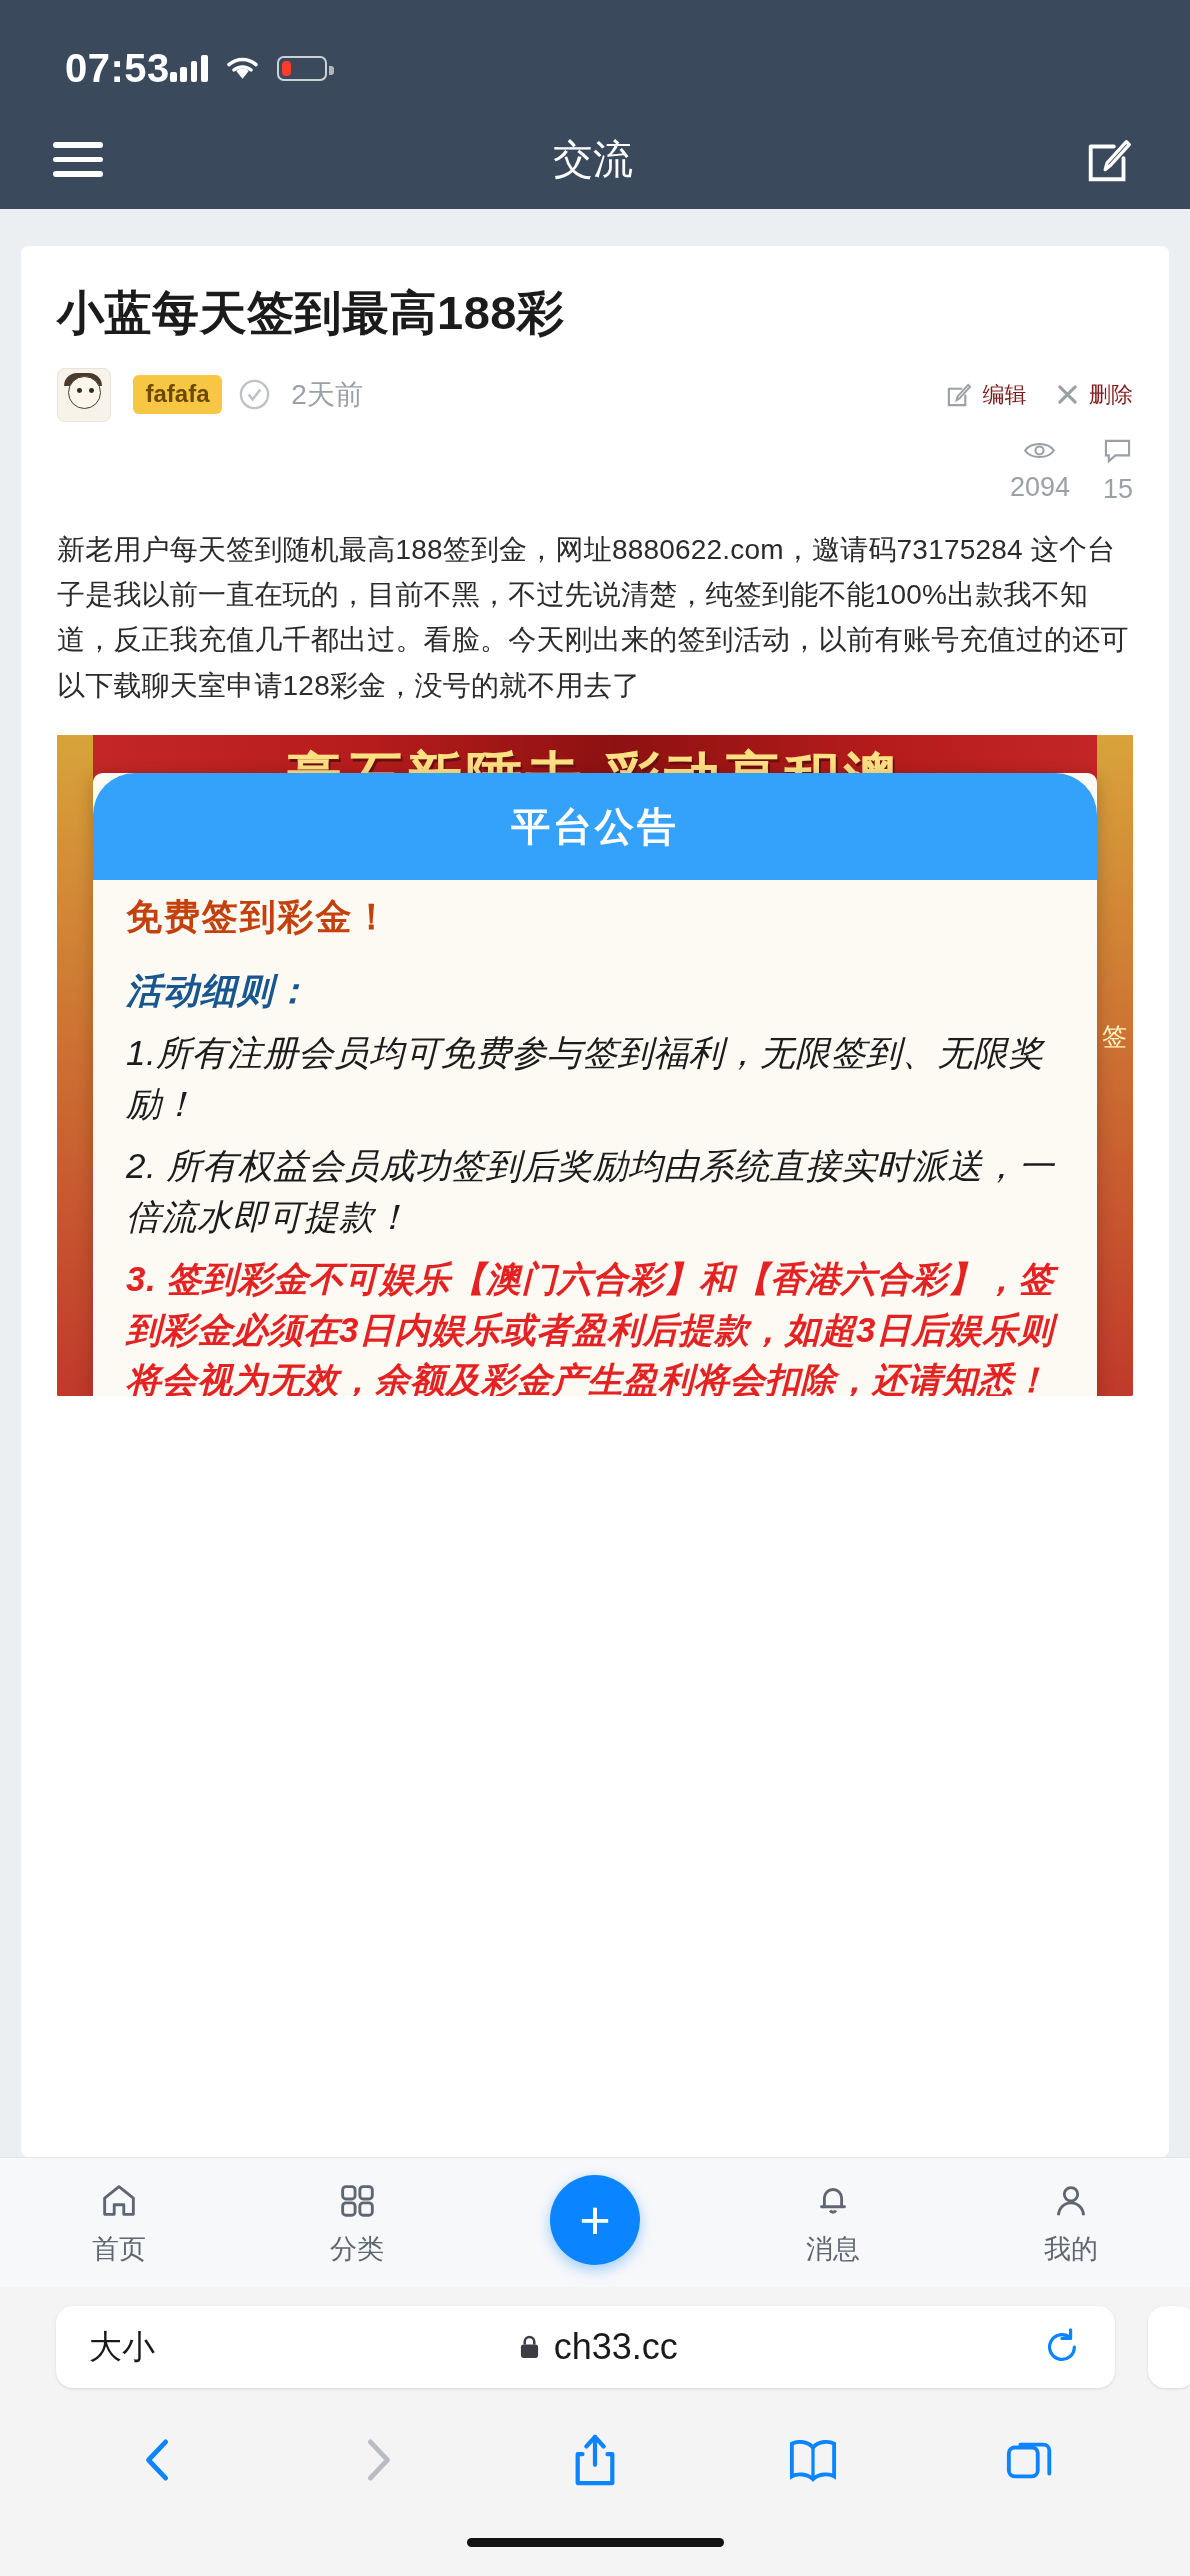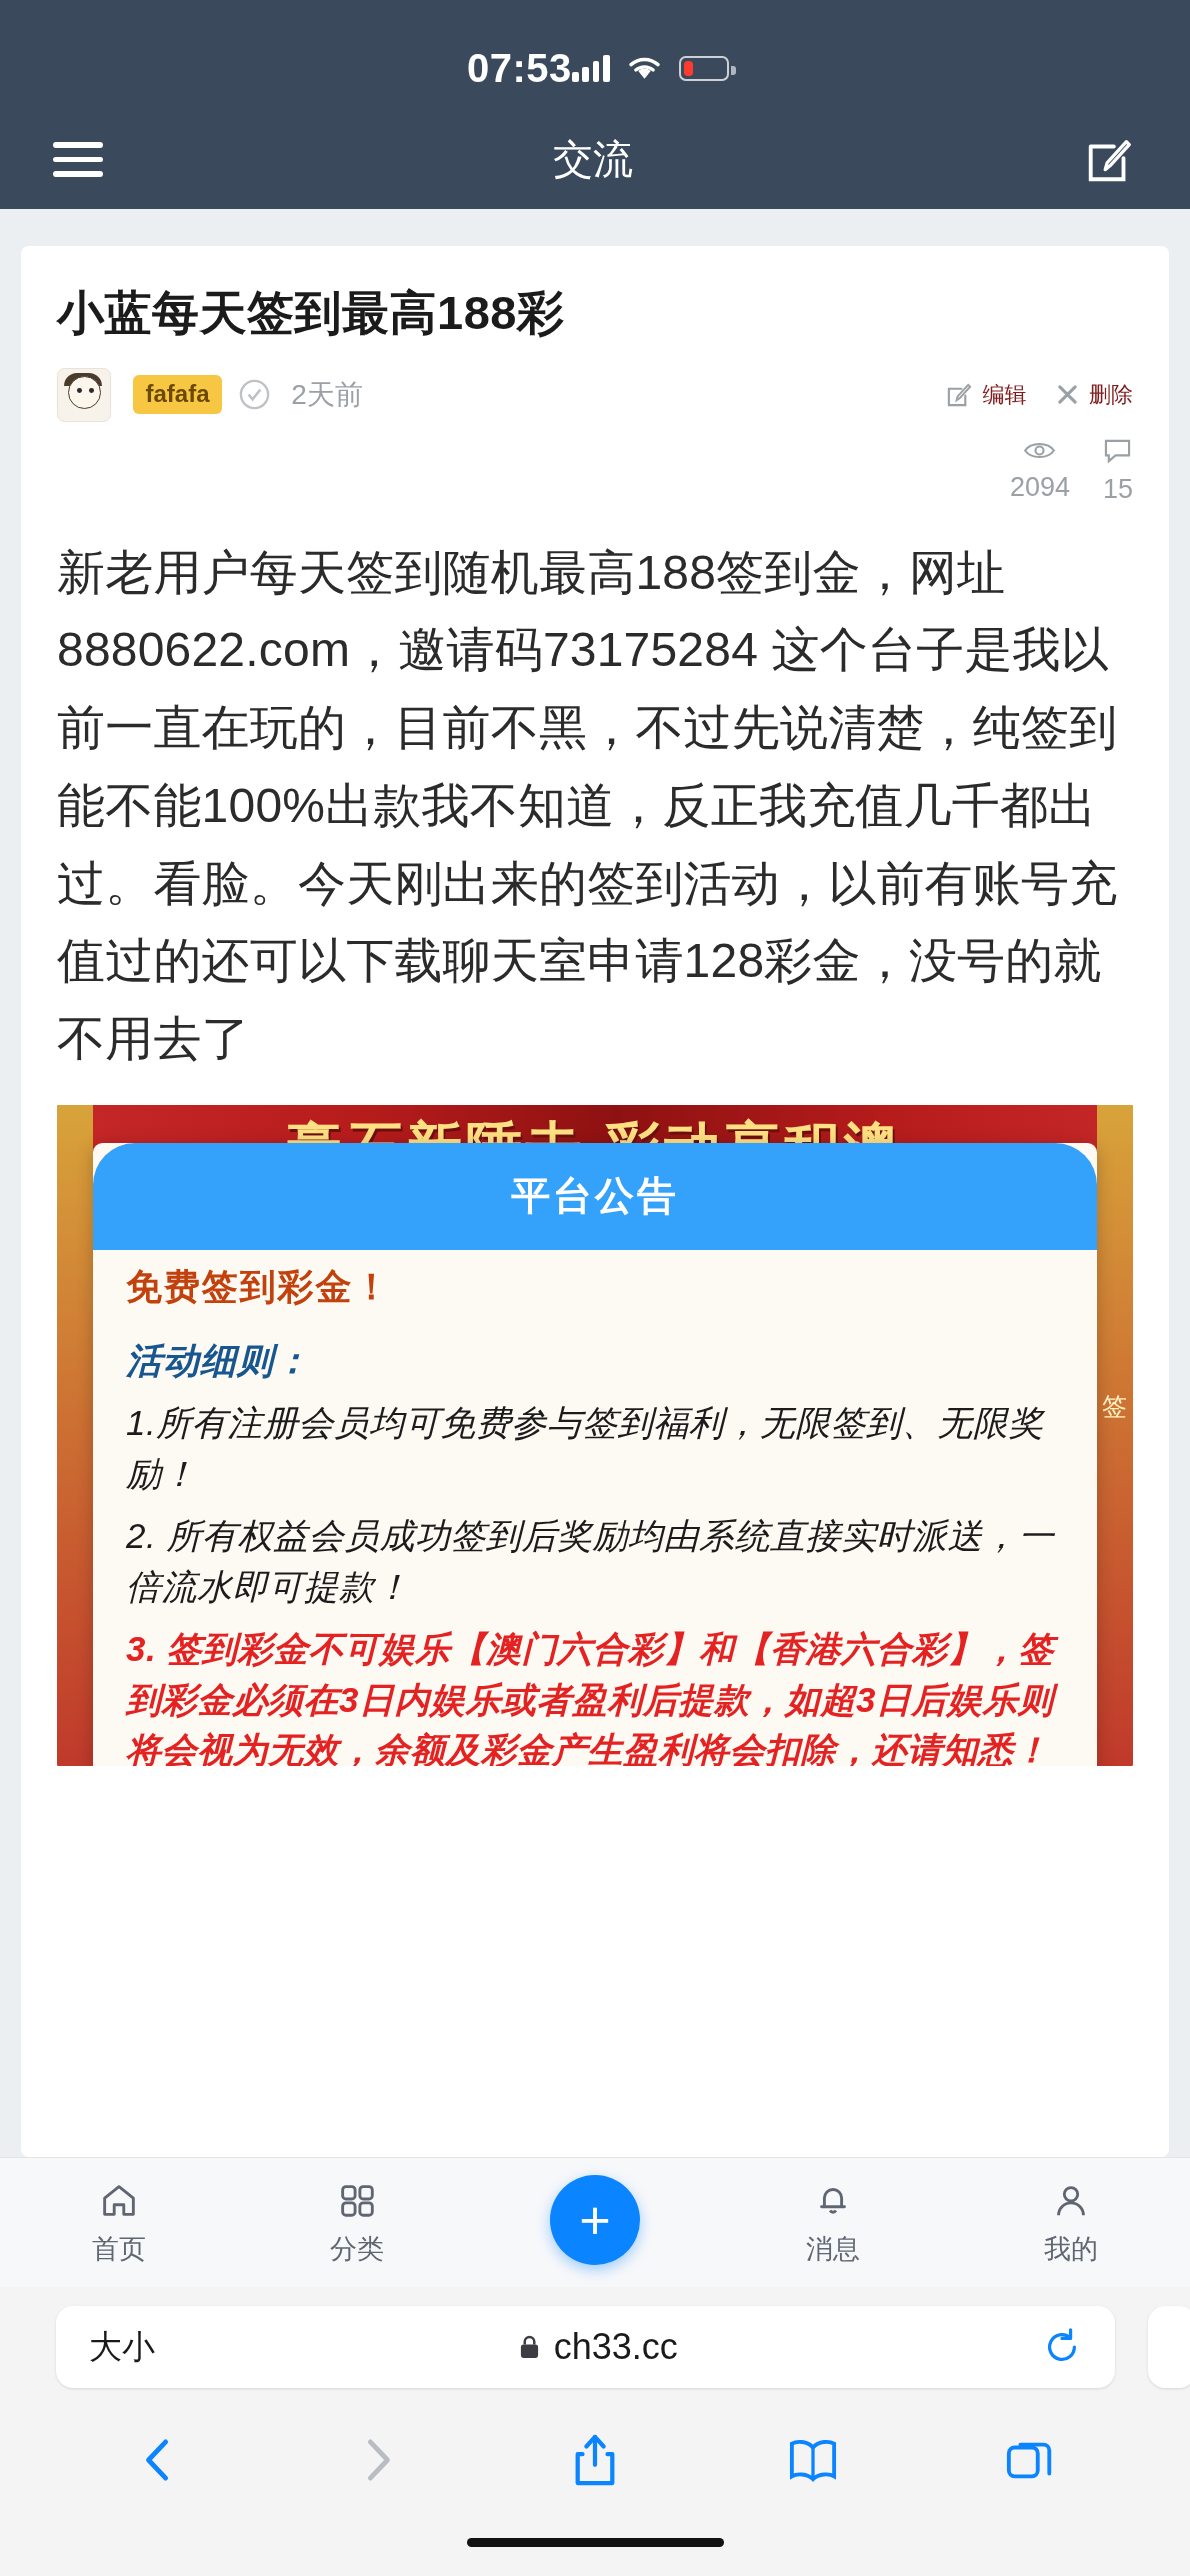--- a/index.html
+++ b/index.html
@@ -18,21 +18,21 @@
     display: flex;
     flex-direction: column;
   }
 
   
   .statusbar {
     height: 110px;
     background: #3a4a5c;
     display: flex;
     align-items: center;
-    justify-content: center;
+    justify-content: flex-start;
     padding: 27px 59px 0 65px;
     color: #ffffff;
     flex: 0 0 auto;
   }
   .clock { font-size: 40px; font-weight: 600; letter-spacing: 0.5px; }
   .status-right { display: flex; align-items: center; gap: 17px; }
   .signal { display: flex; align-items: flex-end; gap: 3.8px; height: 27px; }
   .signal i { display: block; width: 6.7px; background: #fff; border-radius: 1.9px; }
   .signal i:nth-child(1) { height: 9.6px; }
   .signal i:nth-child(2) { height: 15.3px; }
@@ -124,22 +124,22 @@
     font-size: 22px; color: #7f1d1d;
   }
   .meta-actions .act { display: flex; align-items: center; gap: 8.6px; }
   .stat-row {
     display: flex; justify-content: flex-end; align-items: center; gap: 33px;
     font-size: 27px; color: #9aa0a6; margin-top: 15.3px;
   }
   .stat-row .st { display: flex; align-items: center; gap: 9.6px; flex-direction: column; }
 
   .post-body {
-    margin-top: 29px;
-    font-size: 48px;
+    margin-top: 22px;
+    font-size: 28px;
     line-height: 1.62;
     color: #2b2b2b;
     letter-spacing: 0.2px;
   }
 
   
   .post-image {
     margin-top: 27px;
     width: 100%;
     height: 661px;

